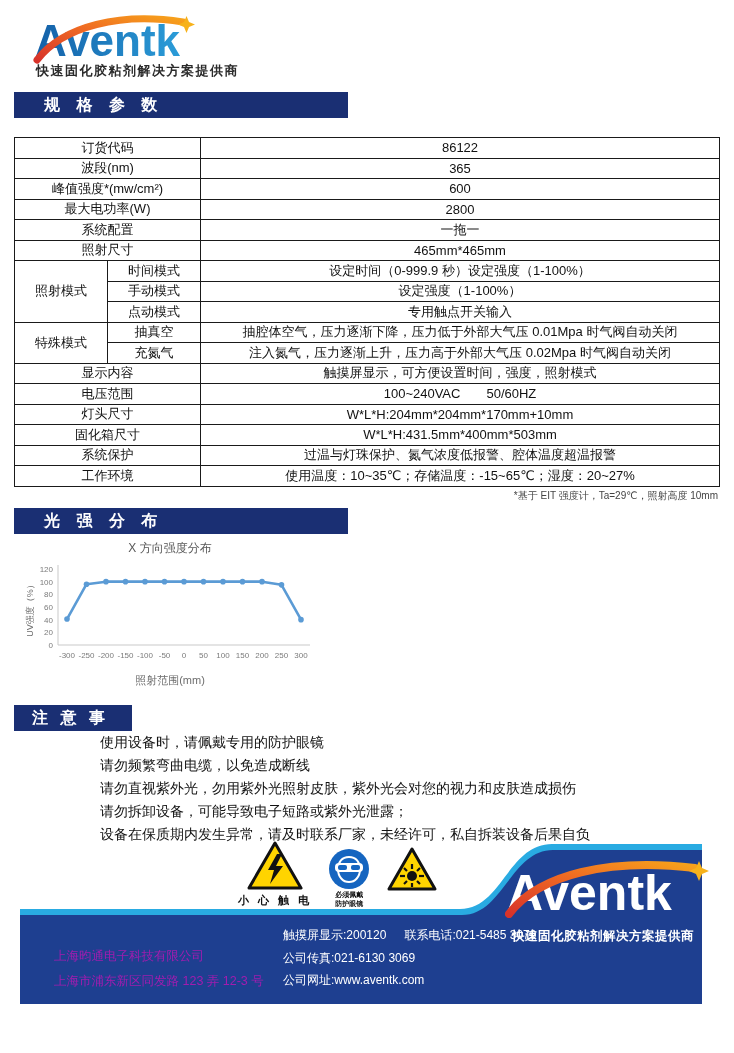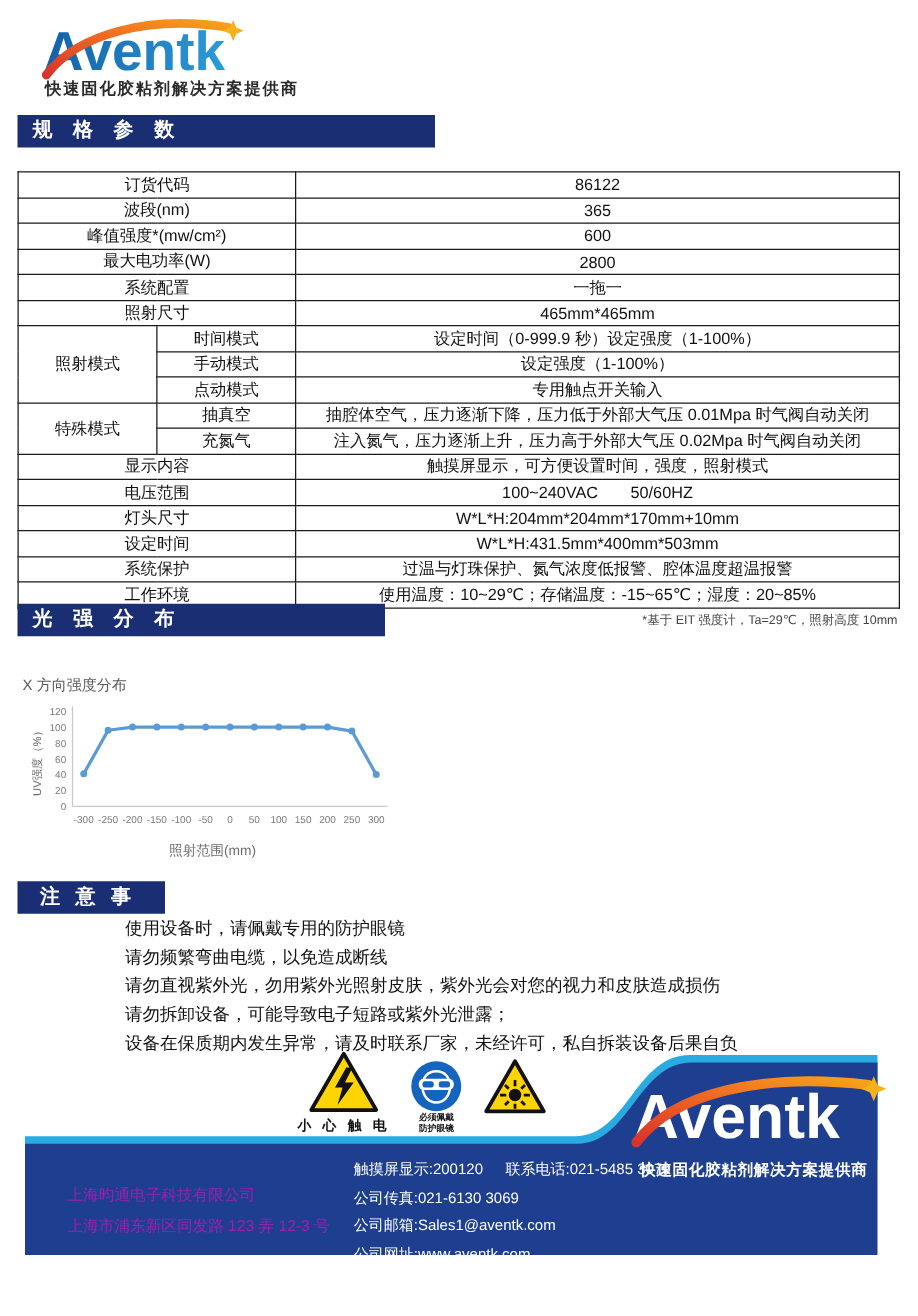--- a/index.html
+++ b/index.html
@@ -1,40 +1,40 @@
 <!DOCTYPE html>
 <html><head>
 <meta charset="utf-8">
 <style>
   html,body{margin:0;padding:0;background:#fff;}
   body{font-family:"Liberation Sans","DejaVu Sans",sans-serif;color:#111;}
   #page{position:relative;width:734px;height:1053px;background:#fff;overflow:hidden;}
 
   
   .secbar{position:absolute;left:14px;height:26px;background:#1a2f73;color:#fff;
-    font-weight:bold;font-size:16px;letter-spacing:6px;line-height:26px;padding-left:12px;box-sizing:border-box;}
+    font-weight:bold;font-size:16px;letter-spacing:6px;line-height:26px;padding-left:30px;box-sizing:border-box;}
 
   
   #logo-top{position:absolute;left:33px;top:10px;}
   #tagline-top{position:absolute;left:36px;top:62px;font-size:13px;font-weight:bold;color:#2b2b2b;letter-spacing:1.5px;}
 
   
   #spec-table{position:absolute;left:14px;top:137px;width:706px;border-collapse:collapse;
     table-layout:fixed;font-size:13px;}
-  #spec-table td{border:1px solid #1a1a1a;text-align:center;height:19.5px;padding:0 20px;
+  #spec-table td{border:1px solid #1a1a1a;text-align:center;height:19.5px;padding:0 2px;
     white-space:nowrap;overflow:hidden;}
   #spec-table .c-group{width:84px;}
   #spec-table .c-sub{width:95px;}
   #spec-table .c-label{width:181px;}
   #spec-table .c-value{}
   #footnote{position:absolute;right:16px;top:489px;font-size:10px;color:#444;}
 
   
   #chart{position:absolute;left:18px;top:540px;width:304px;}
-  #chart-title{text-align:left;color:#595959;font-size:12px;margin-bottom:2px;}
+  #chart-title{text-align:center;color:#595959;font-size:12px;margin-bottom:2px;}
   #chart svg{display:block;}
   .tick{font-size:8px;fill:#7b7b7b;font-family:"Liberation Sans",sans-serif;}
   .axis{stroke:#c9c9c9;stroke-width:1;}
   #chart-xlabel{text-align:center;color:#6d6d6d;font-size:11px;margin-top:2px;}
   #chart-ylabel{position:absolute;left:-28px;top:62px;width:80px;transform:rotate(-90deg);
     transform-origin:center;color:#6d6d6d;font-size:9px;text-align:center;}
 
   
   #notes{position:absolute;left:100px;top:731px;font-size:14px;line-height:23px;color:#121212;}
   #notes div{white-space:nowrap;}
@@ -134,36 +134,36 @@
         </tr>
         <tr>
           <td class="c-label" colspan="2">电压范围</td>
           <td class="c-value">100~240VAC　　50/60HZ</td>
         </tr>
         <tr>
           <td class="c-label" colspan="2">灯头尺寸</td>
           <td class="c-value">W*L*H:204mm*204mm*170mm+10mm</td>
         </tr>
         <tr>
-          <td class="c-label" colspan="2">设定时间</td>
+          <td class="c-label" colspan="2">固化箱尺寸</td>
           <td class="c-value">W*L*H:431.5mm*400mm*503mm</td>
         </tr>
         <tr>
           <td class="c-label" colspan="2">系统保护</td>
           <td class="c-value">过温与灯珠保护、氮气浓度低报警、腔体温度超温报警</td>
         </tr>
         <tr>
           <td class="c-label" colspan="2">工作环境</td>
-          <td class="c-value">使用温度：10~29℃；存储温度：-15~65℃；湿度：20~85%</td>
+          <td class="c-value">使用温度：10~35℃；存储温度：-15~65℃；湿度：20~27%</td>
         </tr>
       </tbody>
   </table>
   <div id="footnote">*基于 EIT 强度计，Ta=29℃，照射高度 10mm</div>
 
-  <div class="secbar" style="top:483px;width:294px;">光 强 分 布</div>
+  <div class="secbar" style="top:508px;width:334px;">光 强 分 布</div>
 
   <div id="chart">
     <div id="chart-title">X 方向强度分布</div>
     <div id="chart-ylabel">UV强度（%）</div>
     <svg id="chart-svg" width="304" height="112" viewBox="0 0 304 112">
         <line x1="40" y1="6" x2="40" y2="86" class="axis"></line>
         <line x1="40" y1="86" x2="292" y2="86" class="axis"></line>
         <text x="35" y="89" text-anchor="end" class="tick">0</text>
         <text x="35" y="76.33333333333334" text-anchor="end" class="tick">20</text>
         <text x="35" y="63.666666666666664" text-anchor="end" class="tick">40</text>
@@ -261,21 +261,20 @@
   <div id="footer-company">
     <div>上海昀通电子科技有限公司</div>
     <div>上海市浦东新区同发路 123 弄 12-3 号</div>
   </div>
 
   <div id="footer-contacts">
     <div>
       <span>触摸屏显示:200120</span><span class="gap"></span><span>联系电话:021-5485 3079</span>
     </div>
     <div>公司传真:021-6130 3069</div>
-    <div>公司邮箱:Sales1@aventk.com</div>
     <div>公司网址:www.aventk.com</div>
   </div>
 
   <div id="logo-bottom">
     <svg width="215" height="62" viewBox="0 0 215 62">
       <defs>
         <linearGradient id="lgFire2" x1="0" y1="1" x2="1" y2="0">
           <stop offset="0" stop-color="#d8332a"></stop>
             <stop offset="0.55" stop-color="#ef6b23"></stop>
             <stop offset="1" stop-color="#f7a21b"></stop>

